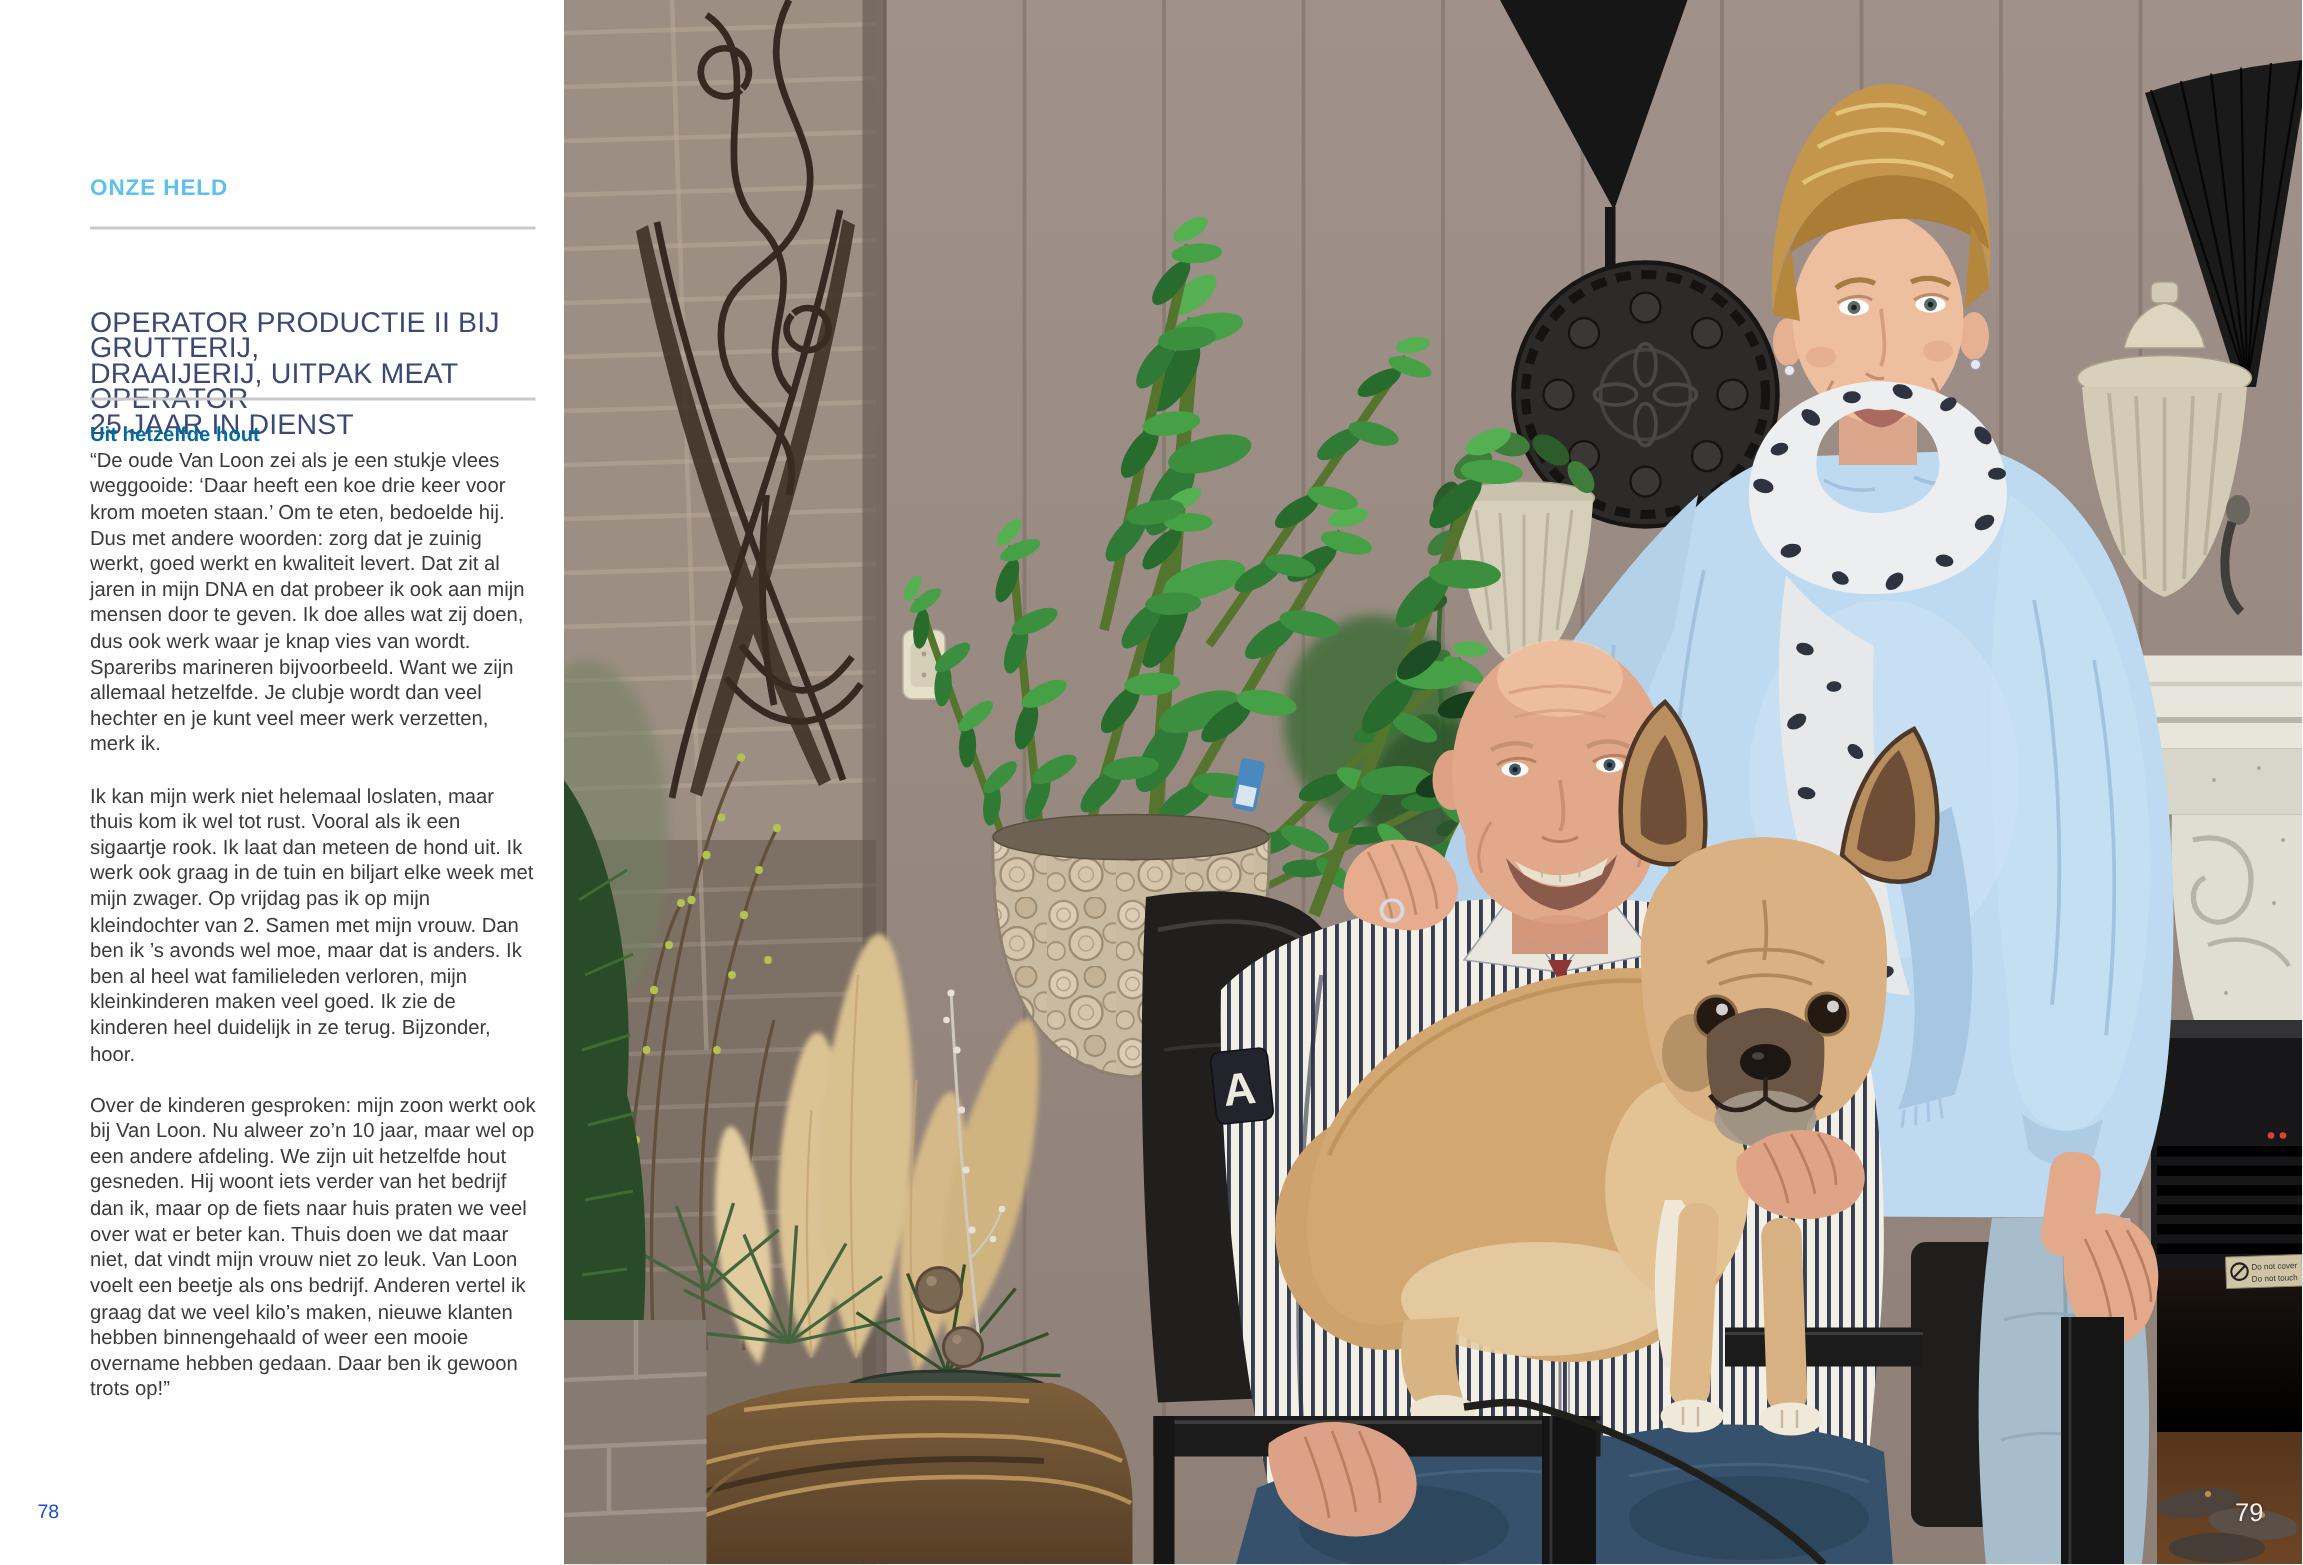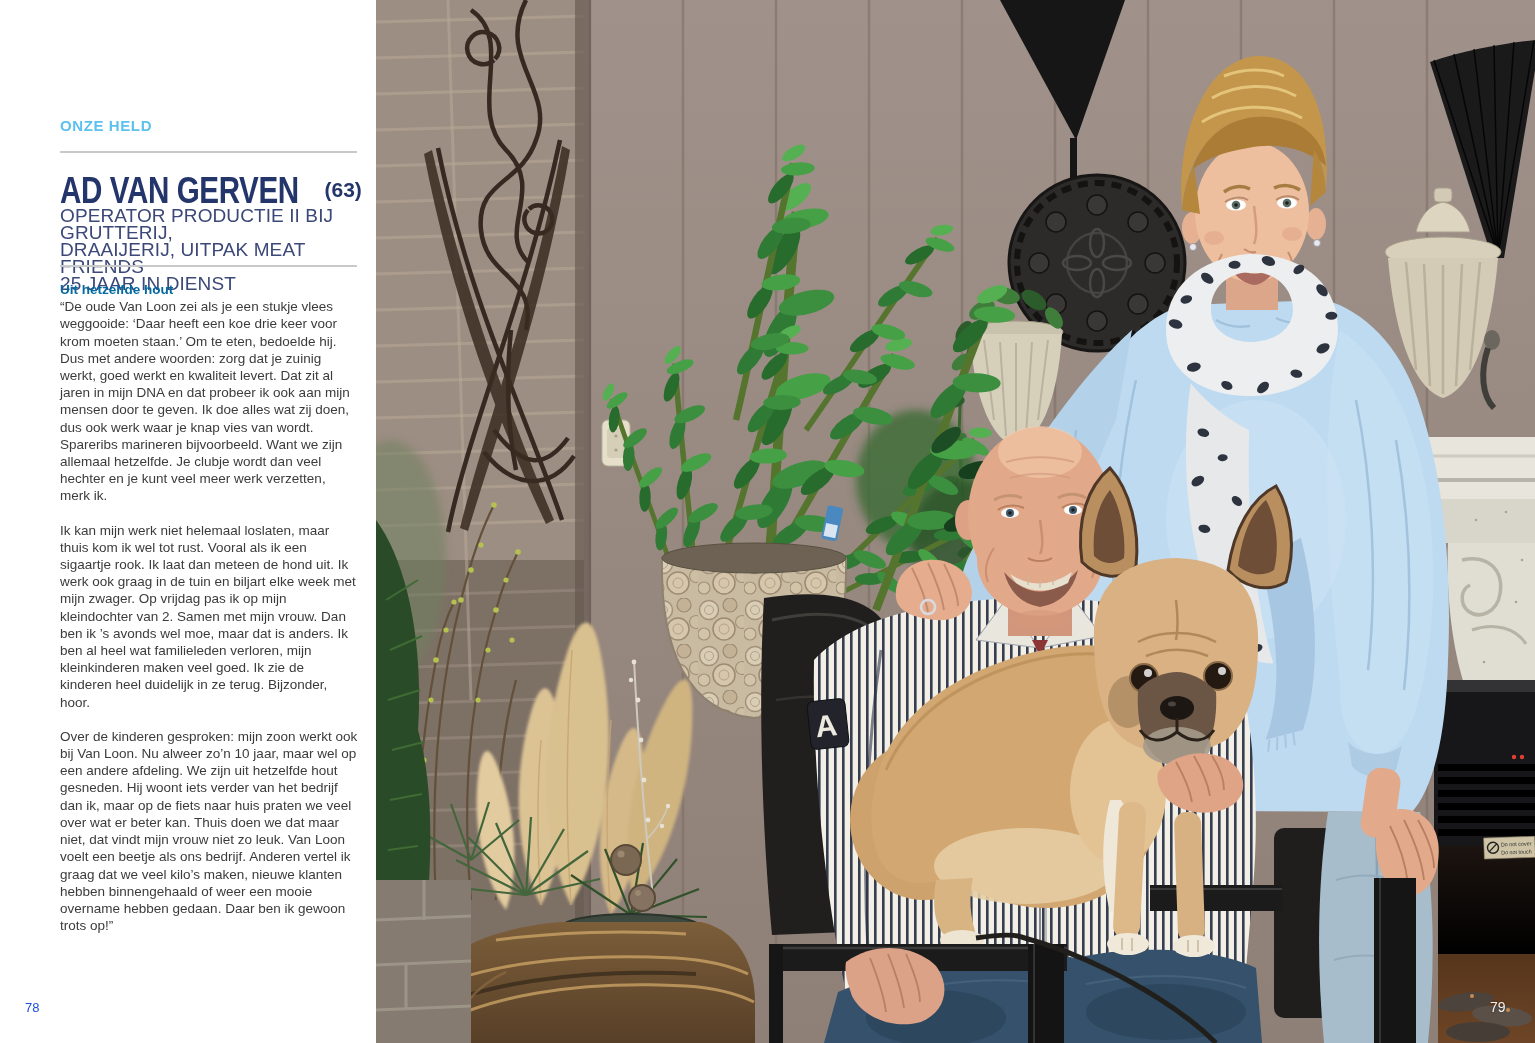--- a/index.html
+++ b/index.html
@@ -18,38 +18,35 @@
   #title-age{display:inline-block;font-size:21px;font-weight:800;margin-left:-34px;vertical-align:6px;}
   #subtitle{top:207px;color:#3b4878;font-size:19px;line-height:17px;letter-spacing:.1px;}
   #article{top:281px;color:#3b3b3b;font-size:13.5px;line-height:17.2px;}
   #article h3{margin:0;font-size:13.5px;line-height:17.2px;color:#0369a1;}
   #article p{margin:0 0 0 0;}
   #article p + p{margin-top:17px;}
   #page-num-left{position:absolute;left:25px;top:1000px;font-size:13px;color:#1d4ed8;}
   
   #photo-wrap{position:absolute;left:376px;top:0;width:1159px;height:1043px;overflow:hidden;}
   #photo-wrap svg{display:block;}
-  #page-num-right{position:absolute;left:1490px;top:999px;font-size:14px;color:rgba(255,255,255,.93);
+  #page-num-right{position:absolute;left:1490px;top:999px;font-size:17px;color:rgba(255,255,255,.93);
                   text-shadow:0 0 3px rgba(0,0,0,.4);}
   .svgtext{font-family:"Liberation Sans",sans-serif;}
 </style>
 </head>
 <body>
 
 <div id="spread">
 
   <div id="left-page">
     <div class="textcol" id="kicker">ONZE HELD</div>
     <div class="rule" id="rule-top"></div>
-    <div class="textcol" id="title-row">
-      <span id="title-main">AD VAN GERVEN</span><span id="title-age">(63)</span>
-    </div>
     <div class="textcol" id="subtitle">
       <div>OPERATOR PRODUCTIE II BIJ GRUTTERIJ,</div>
-      <div>DRAAIJERIJ, UITPAK MEAT FRIENDS</div>
+      <div>DRAAIJERIJ, UITPAK MEAT OPERATOR</div>
       <div>25 JAAR IN DIENST</div>
     </div>
     <div class="rule" id="rule-bottom"></div>
     <div class="textcol" id="article">
       <h3>Uit hetzelfde hout</h3>
       <p>“De oude Van Loon zei als je een stukje vlees weggooide: ‘Daar heeft een koe drie keer voor krom moeten staan.’ Om te eten, bedoelde hij. Dus met andere woorden: zorg dat je zuinig werkt, goed werkt en kwaliteit levert. Dat zit al jaren in mijn DNA en dat probeer ik ook aan mijn mensen door te geven. Ik doe alles wat zij doen, dus ook werk waar je knap vies van wordt. Spareribs marineren bijvoorbeeld. Want we zijn allemaal hetzelfde. Je clubje wordt dan veel hechter en je kunt veel meer werk verzetten, merk ik.</p>
       <p>Ik kan mijn werk niet helemaal loslaten, maar thuis kom ik wel tot rust. Vooral als ik een sigaartje rook. Ik laat dan meteen de hond uit. Ik werk ook graag in de tuin en biljart elke week met mijn zwager. Op vrijdag pas ik op mijn kleindochter van 2. Samen met mijn vrouw. Dan ben ik ’s avonds wel moe, maar dat is anders. Ik ben al heel wat familieleden verloren, mijn kleinkinderen maken veel goed. Ik zie de kinderen heel duidelijk in ze terug. Bijzonder, hoor.</p>
       <p>Over de kinderen gesproken: mijn zoon werkt ook bij Van Loon. Nu alweer zo’n 10 jaar, maar wel op een andere afdeling. We zijn uit hetzelfde hout gesneden. Hij woont iets verder van het bedrijf dan ik, maar op de fiets naar huis praten we veel over wat er beter kan. Thuis doen we dat maar niet, dat vindt mijn vrouw niet zo leuk. Van Loon voelt een beetje als ons bedrijf. Anderen vertel ik graag dat we veel kilo’s maken, nieuwe klanten hebben binnengehaald of weer een mooie overname hebben gedaan. Daar ben ik gewoon trots op!”</p>
     </div>
     <div id="page-num-left">78</div>

